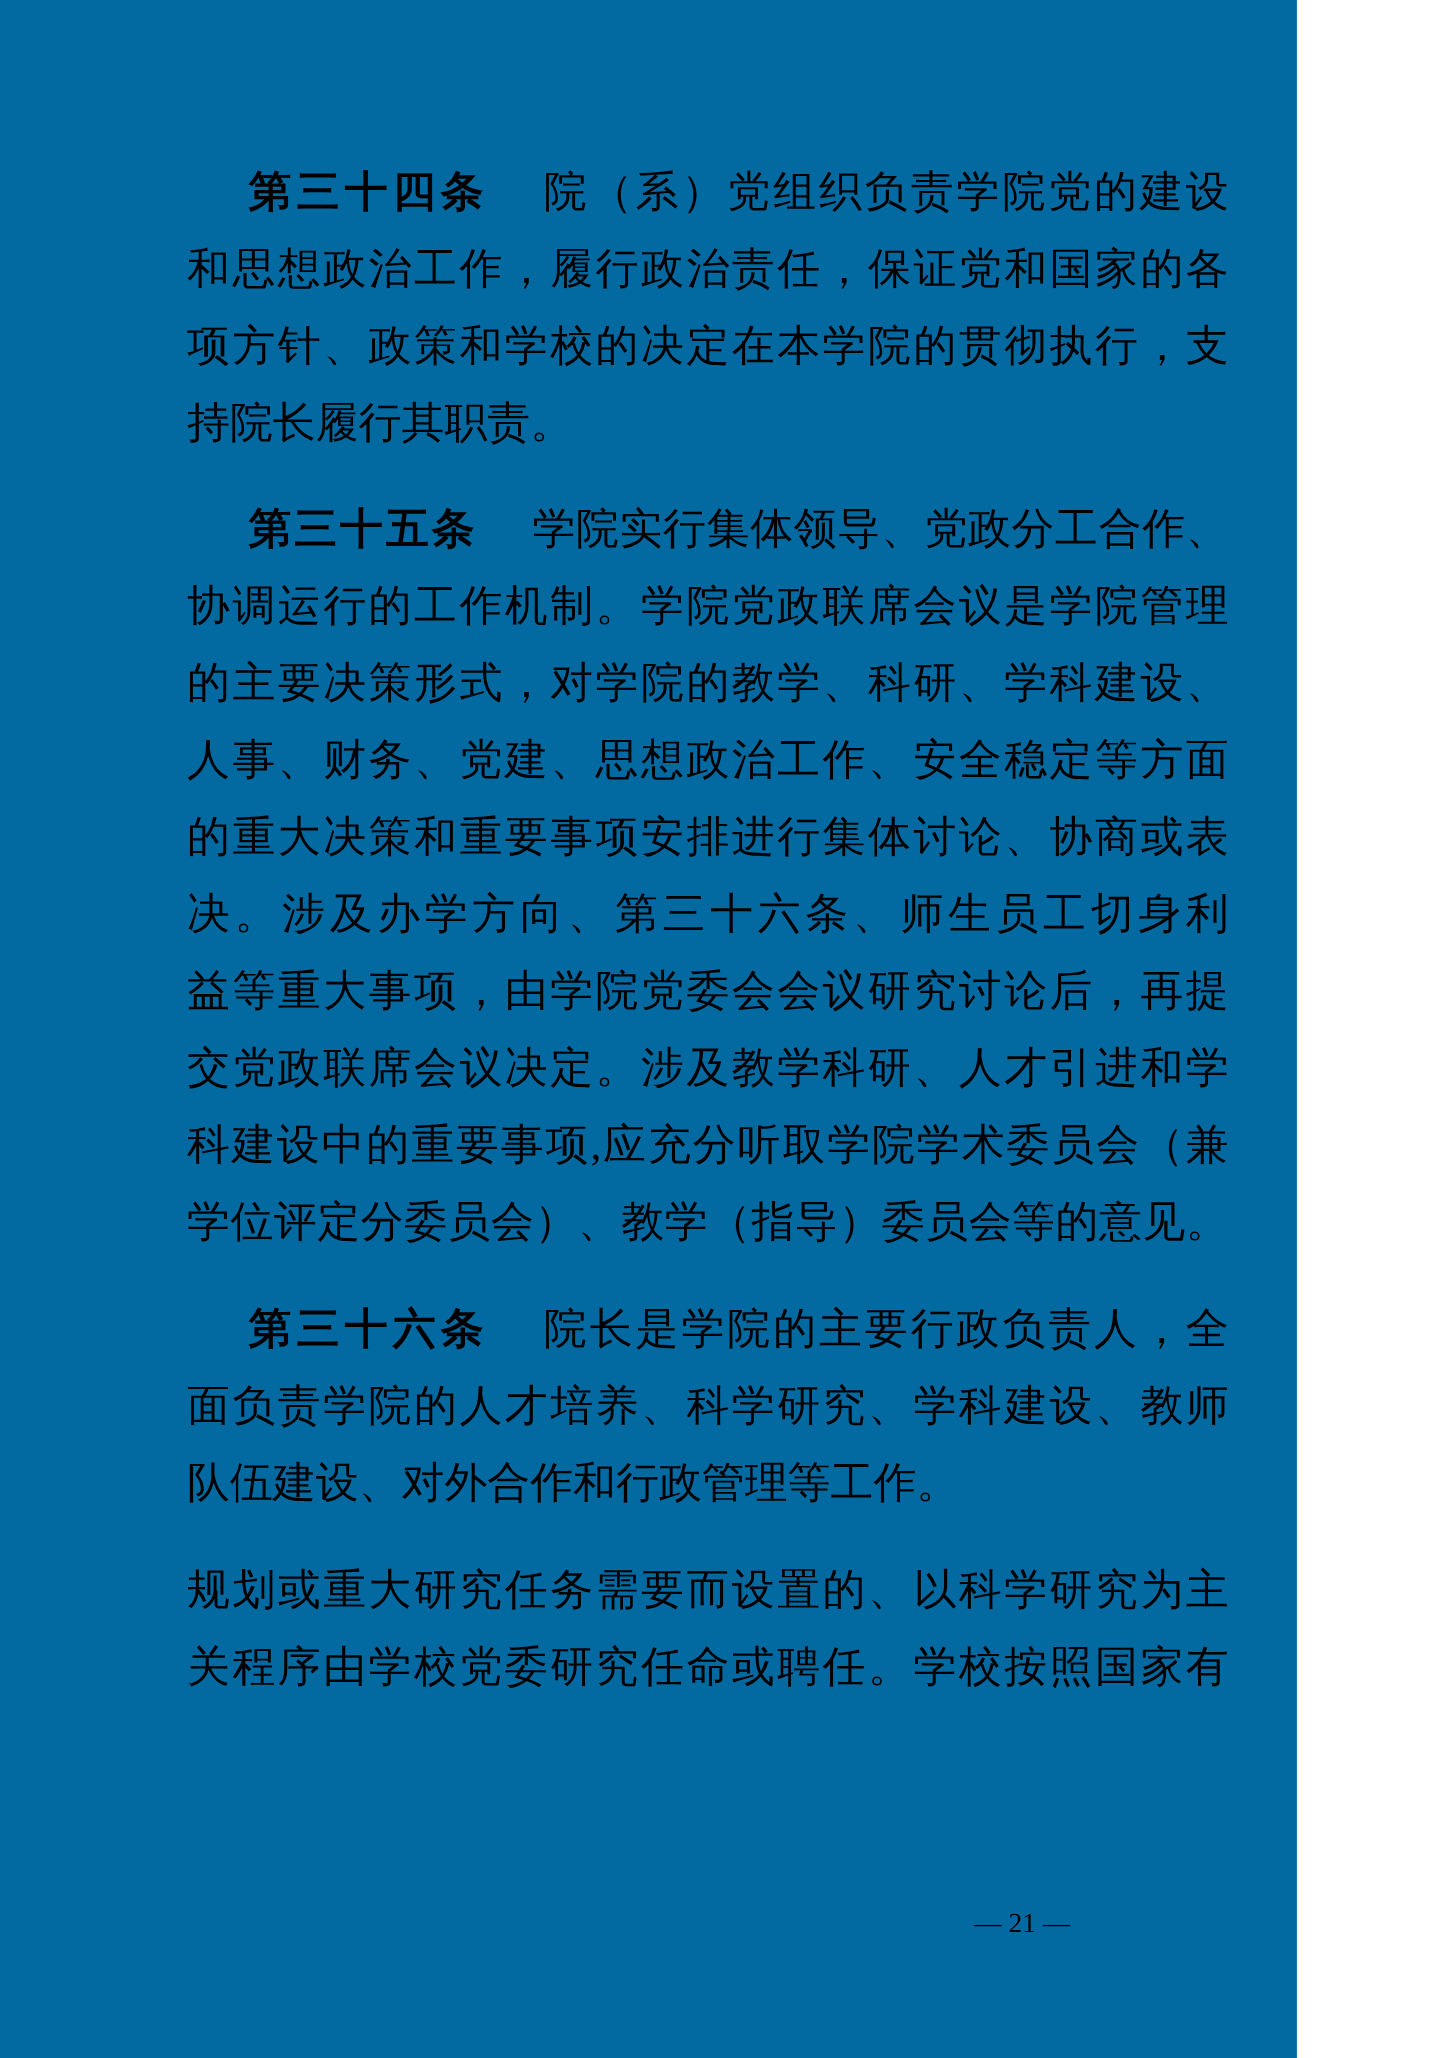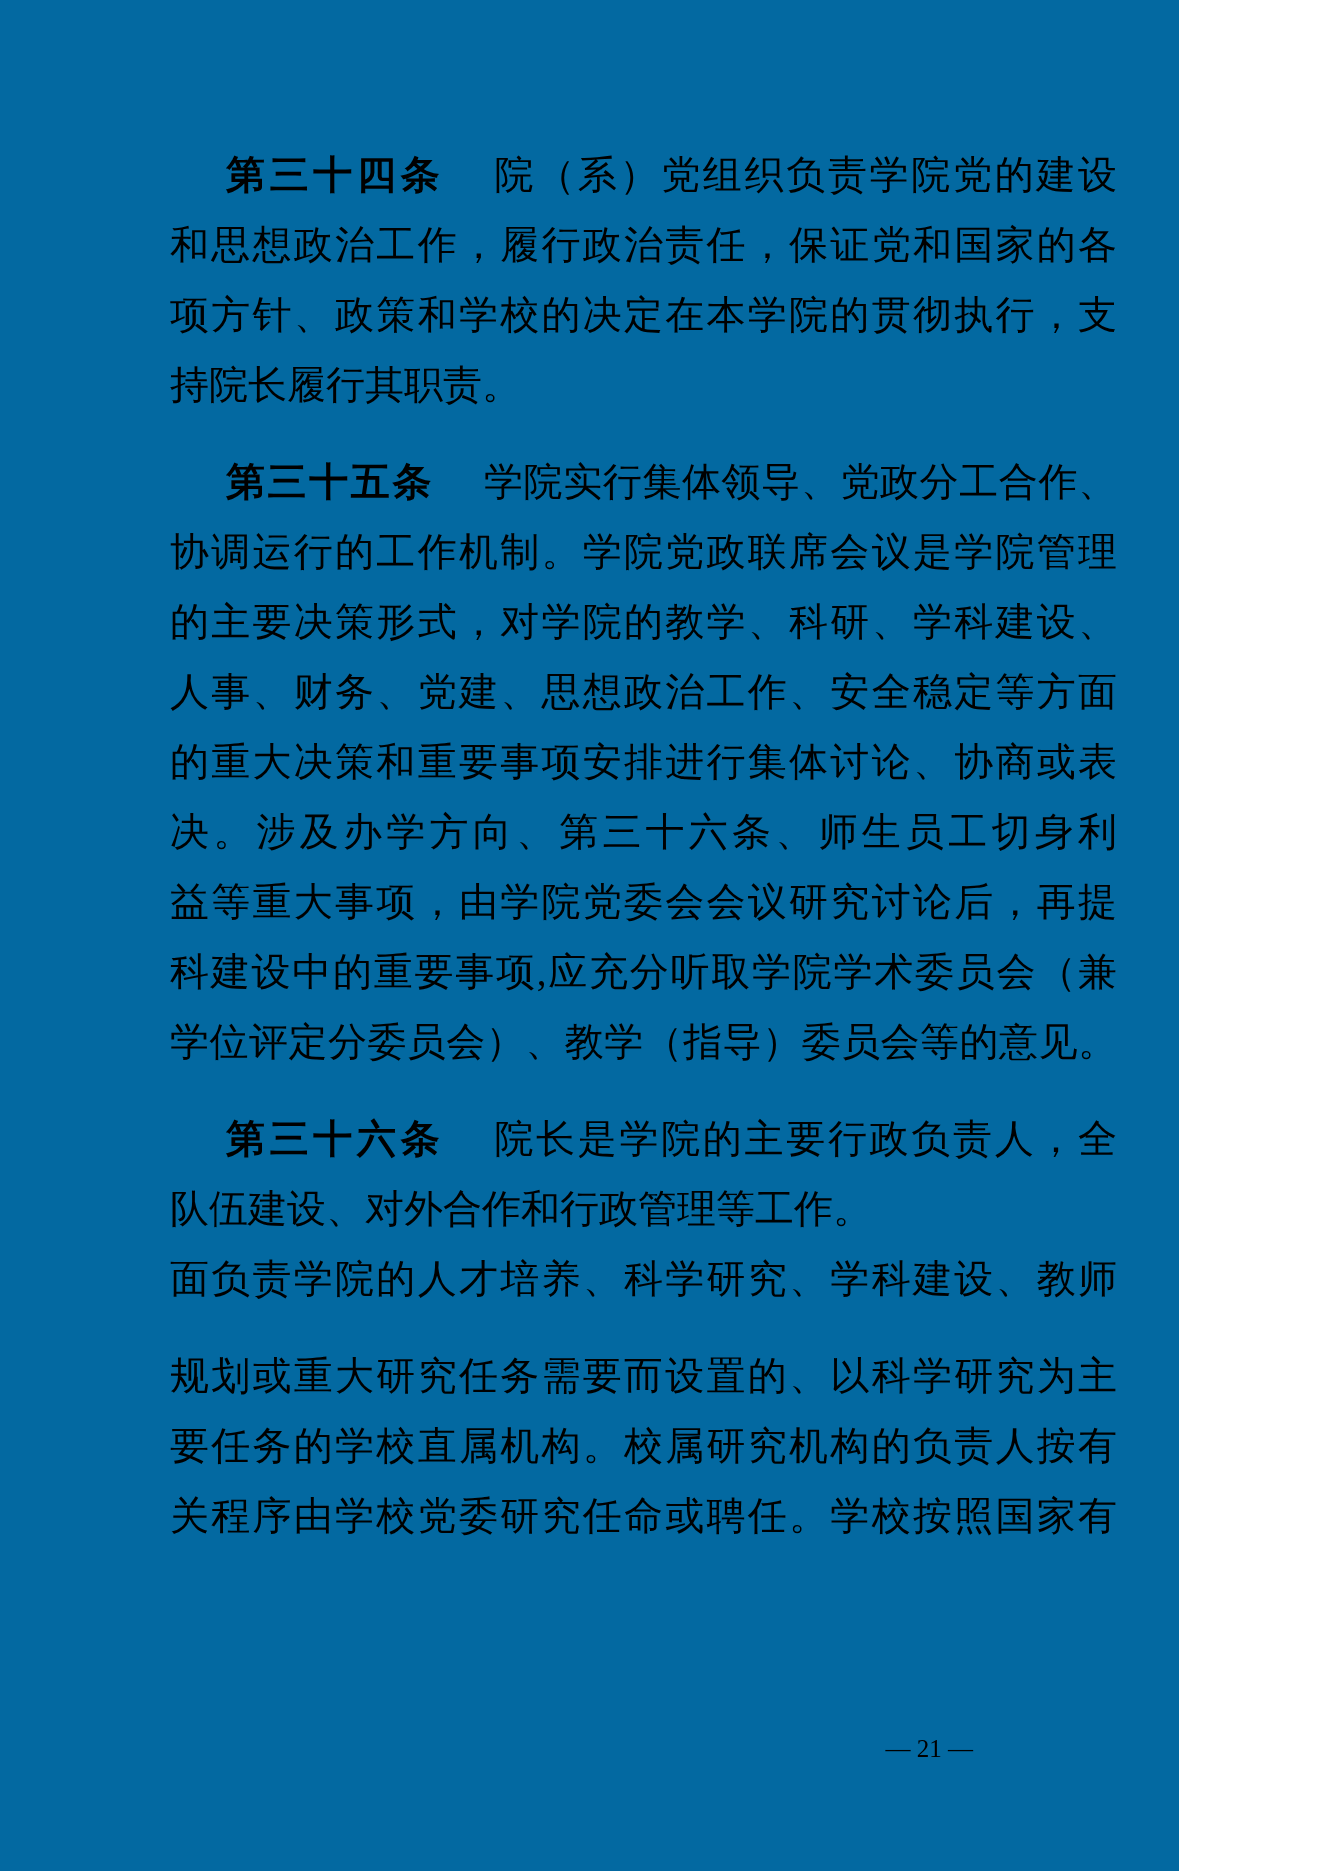--- a/index.html
+++ b/index.html
@@ -68,32 +68,32 @@
     </div>
 
     <div class="para">
       <div class="line first full"><span class="art-num">第三十五条</span><span>学院实行集体领导、党政分工合作、</span></div>
       <div class="line full">协调运行的工作机制。学院党政联席会议是学院管理</div>
       <div class="line full">的主要决策形式，对学院的教学、科研、学科建设、</div>
       <div class="line full">人事、财务、党建、思想政治工作、安全稳定等方面</div>
       <div class="line full">的重大决策和重要事项安排进行集体讨论、协商或表</div>
       <div class="line full">决。涉及办学方向、第三十六条、师生员工切身利</div>
       <div class="line full">益等重大事项，由学院党委会会议研究讨论后，再提</div>
+      <div class="line full">交党政联席会议决定。涉及教学科研、人才引进和学</div>
       <div class="line full">科建设中的重要事项,应充分听取学院学术委员会（兼</div>
       <div class="line full">学位评定分委员会）、教学（指导）委员会等的意见。</div>
     </div>
 
     <div class="para">
       <div class="line first full"><span class="art-num">第三十六条</span><span>院长是学院的主要行政负责人，全</span></div>
+      <div class="line full">面负责学院的人才培养、科学研究、学科建设、教师</div>
       <div class="line">队伍建设、对外合作和行政管理等工作。</div>
-      <div class="line full">面负责学院的人才培养、科学研究、学科建设、教师</div>
     </div>
 
     <div class="para">
       <div class="line full">规划或重大研究任务需要而设置的、以科学研究为主</div>
-      <div class="line full">要任务的学校直属机构。校属研究机构的负责人按有</div>
       <div class="line full">关程序由学校党委研究任命或聘任。学校按照国家有</div>
     </div>
 
   </div>
 
   <div class="page-number">— 21 —</div>
 </div>
 
 </body></html>

